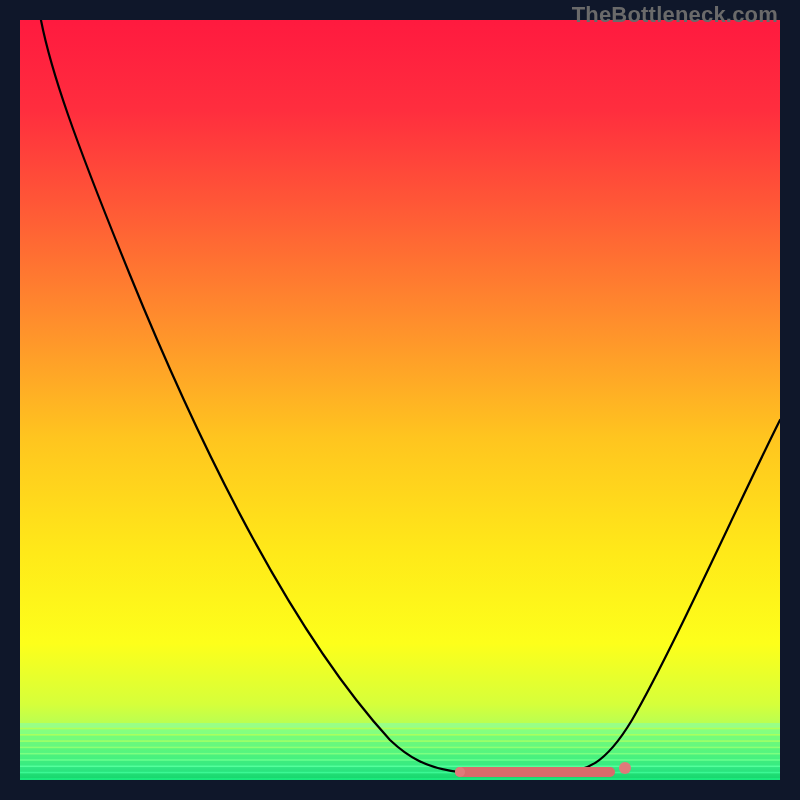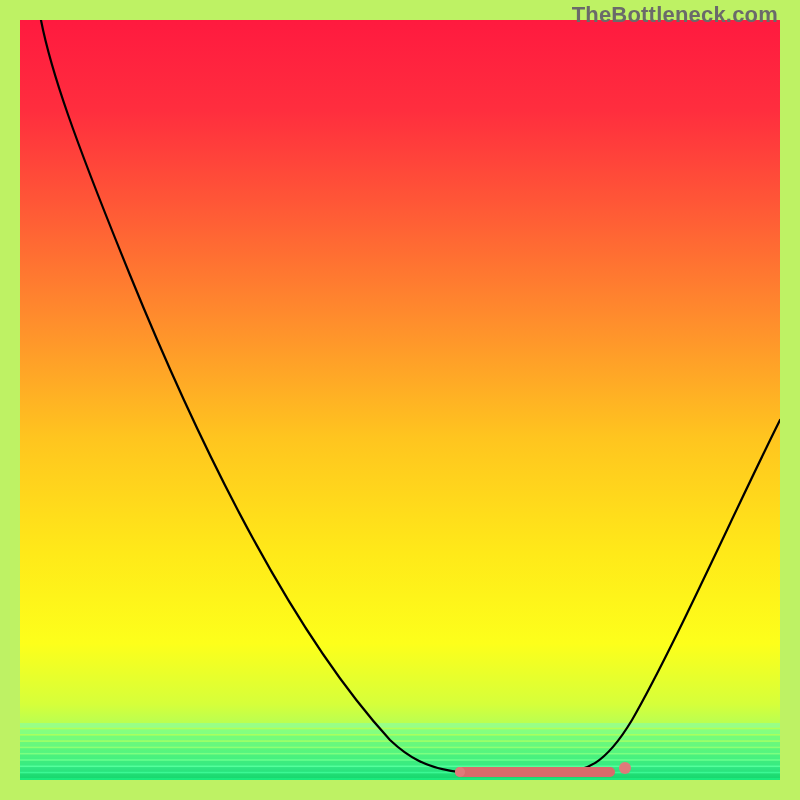--- a/index.html
+++ b/index.html
@@ -10,21 +10,21 @@
     background: #000;
     overflow: hidden;
     font-family: Arial, Helvetica, sans-serif;
   }
   .frame {
     position: absolute;
     left: 0;
     top: 0;
     width: 800px;
     height: 800px;
-    background: #bef264;
+    background: #0f172a;
   }
   .plot-area {
     position: absolute;
     left: 20px;
     top: 20px;
     width: 760px;
     height: 760px;
   }
   .gradient {
     position: absolute;

